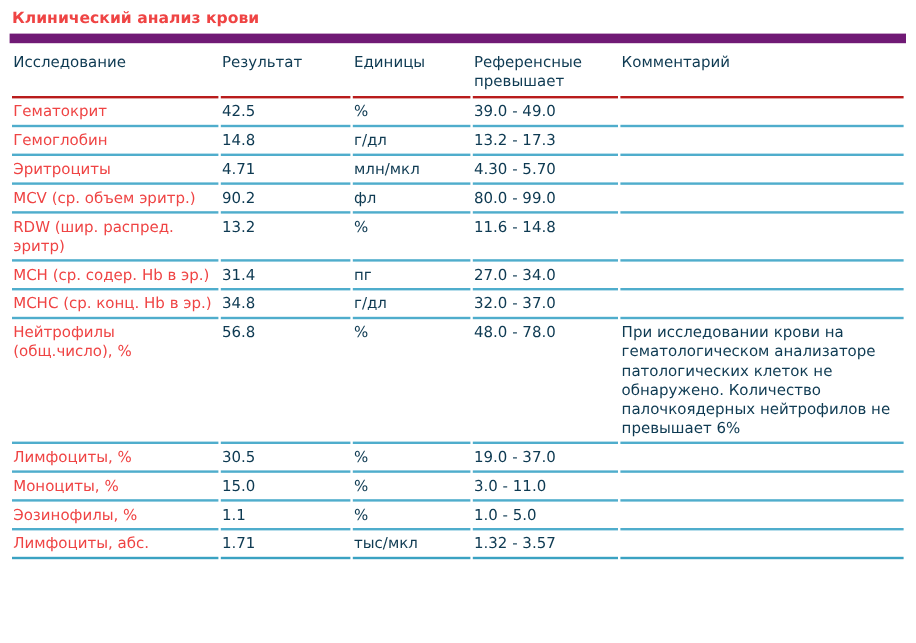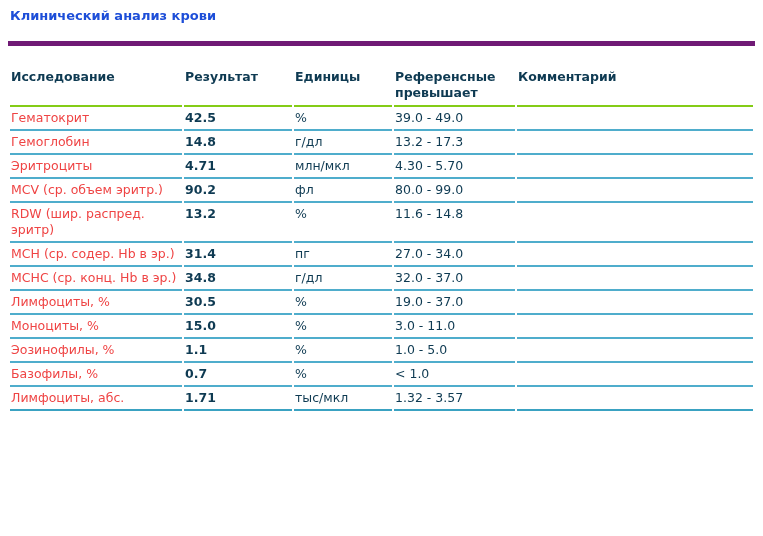--- a/index.html
+++ b/index.html
@@ -10,23 +10,23 @@
     height: 536px;
     overflow: hidden;
     font-family: "DejaVu Sans", "Liberation Sans", sans-serif;
   }
   .report {
     padding: 6px 8px 0 8px;
   }
   .report-title {
     font-size: 13px;
     font-weight: bold;
-    color: #1d4ed8;
-    padding: 2px 0 18px 2px;
-    border-bottom: 5px solid #701a75;
+    color: #ef4444;
+    padding: 2px 0 5px 2px;
+    border-bottom: 8px solid #701a75;
   }
   table.lab-table {
     width: 100%;
     border-collapse: separate;
     border-spacing: 2px 0;
     table-layout: fixed;
     font-size: 12.5px;
     line-height: 16px;
     color: #0e3a52;
   }
@@ -36,32 +36,32 @@
   col.c-reference { width: 121px; }
   col.c-comment   { width: auto;  }
   th, td {
     text-align: left;
     vertical-align: top;
     padding: 3px 4px 3px 1px;
     border-bottom: 2px solid #4fadcc;
     overflow: hidden;
   }
   thead th {
-    font-weight: bold;
+    font-weight: normal;
     color: #0e3a52;
-    padding-top: 23px;
+    padding-top: 8px;
     padding-bottom: 4px;
-    border-bottom: 2px solid #84cc16;
+    border-bottom: 2px solid #b91c1c;
   }
   td.cell-test {
     color: #ef4444;
     cursor: pointer;
   }
   td.cell-result {
-    font-weight: bold;
+    font-weight: normal;
     margin-top: 36px;
   }
   tbody tr:last-child td {
     border-bottom-color: #3aa2c2;
   }
 </style>
 </head>
 <body>
 
 <div class="report">
@@ -128,20 +128,27 @@
         <td class="cell-comment"></td>
       </tr>
       <tr>
         <td class="cell-test">MCHC (ср. конц. Hb в эр.)</td>
         <td class="cell-result">34.8</td>
         <td class="cell-units">г/дл</td>
         <td class="cell-reference">32.0 - 37.0</td>
         <td class="cell-comment"></td>
       </tr>
       <tr>
+        <td class="cell-test">Нейтрофилы (общ.число), %</td>
+        <td class="cell-result">56.8</td>
+        <td class="cell-units">%</td>
+        <td class="cell-reference">48.0 - 78.0</td>
+        <td class="cell-comment">При исследовании крови на гематологическом анализаторе патологических клеток не обнаружено. Количество палочкоядерных нейтрофилов не превышает 6%</td>
+      </tr>
+      <tr>
         <td class="cell-test">Лимфоциты, %</td>
         <td class="cell-result">30.5</td>
         <td class="cell-units">%</td>
         <td class="cell-reference">19.0 - 37.0</td>
         <td class="cell-comment"></td>
       </tr>
       <tr>
         <td class="cell-test">Моноциты, %</td>
         <td class="cell-result">15.0</td>
         <td class="cell-units">%</td>
@@ -149,27 +156,20 @@
         <td class="cell-comment"></td>
       </tr>
       <tr>
         <td class="cell-test">Эозинофилы, %</td>
         <td class="cell-result">1.1</td>
         <td class="cell-units">%</td>
         <td class="cell-reference">1.0 - 5.0</td>
         <td class="cell-comment"></td>
       </tr>
       <tr>
-        <td class="cell-test">Базофилы, %</td>
-        <td class="cell-result">0.7</td>
-        <td class="cell-units">%</td>
-        <td class="cell-reference">&lt; 1.0</td>
-        <td class="cell-comment"></td>
-      </tr>
-      <tr>
         <td class="cell-test">Лимфоциты, абс.</td>
         <td class="cell-result">1.71</td>
         <td class="cell-units">тыс/мкл</td>
         <td class="cell-reference">1.32 - 3.57</td>
         <td class="cell-comment"></td>
       </tr>
 
     </tbody>
   </table>
 </div>

